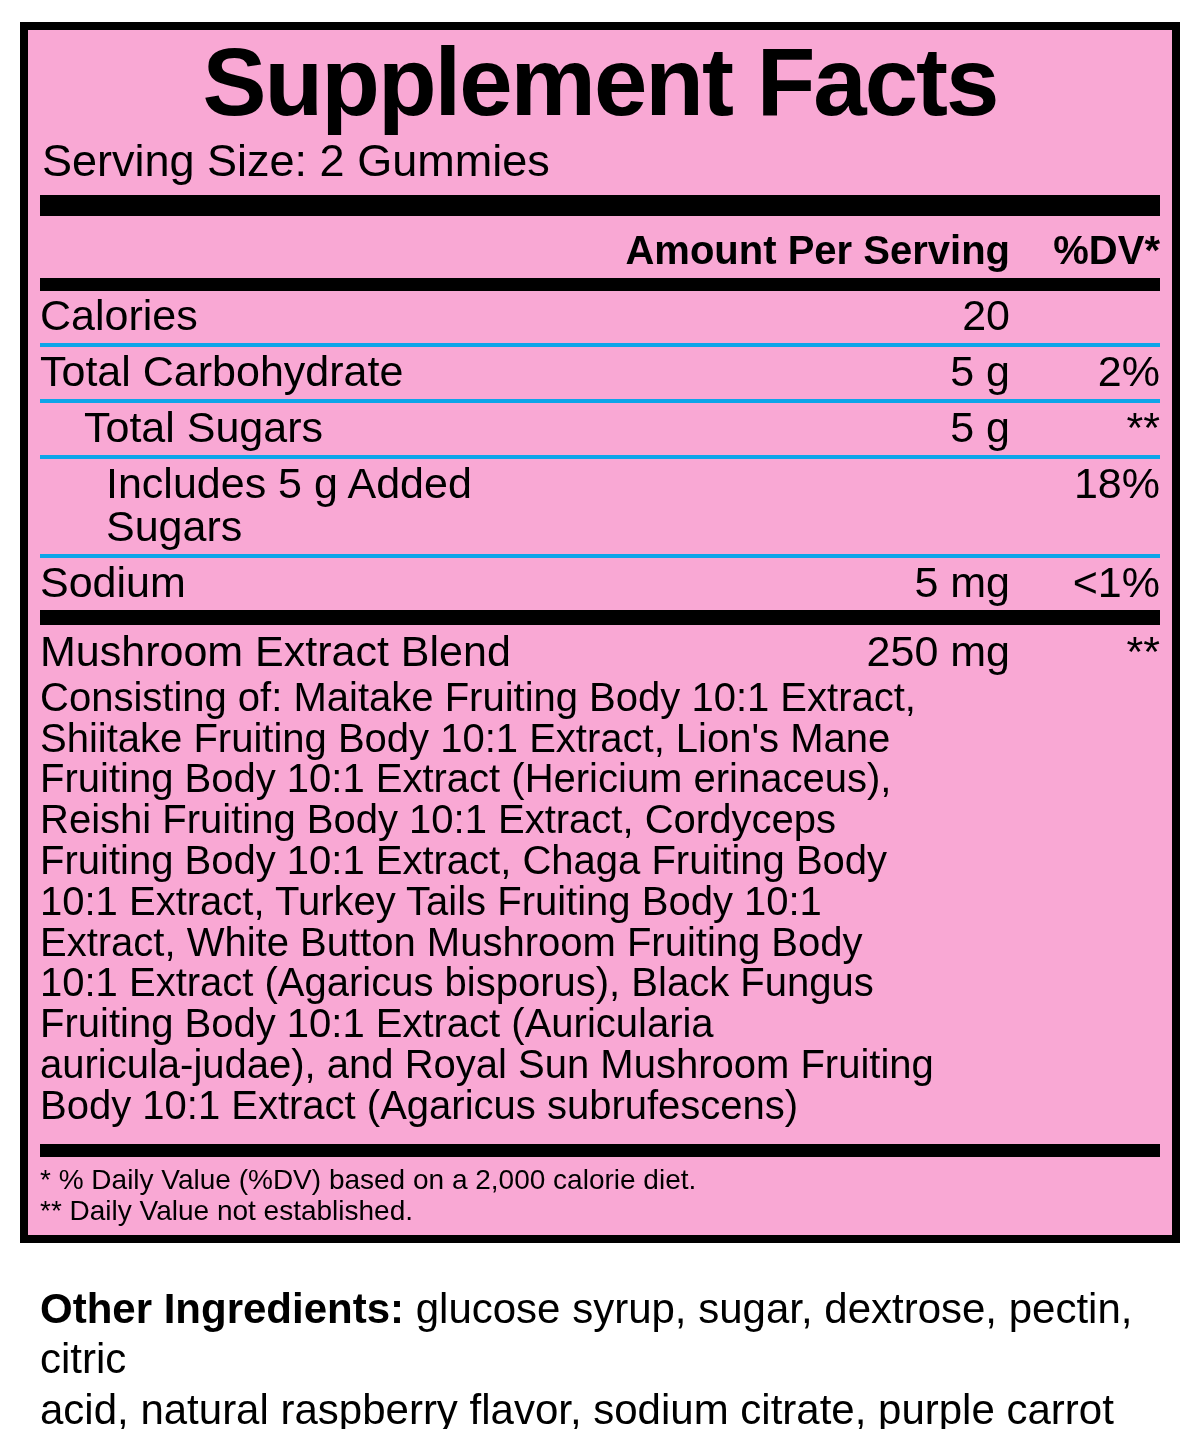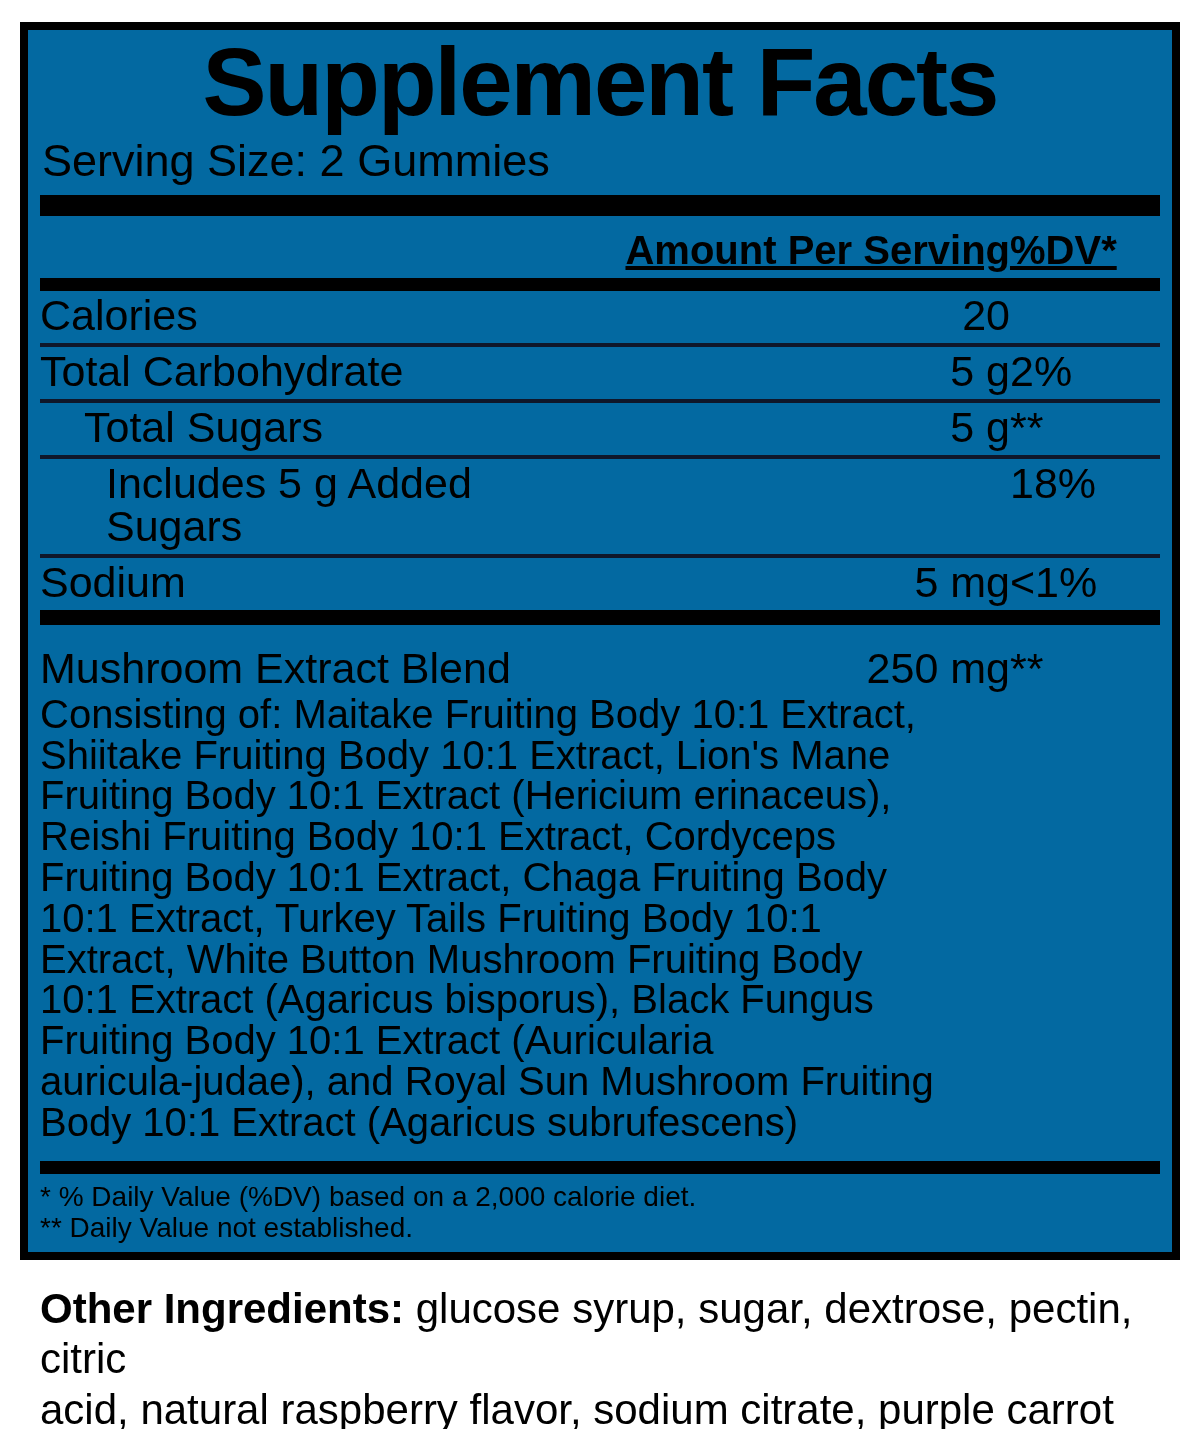--- a/index.html
+++ b/index.html
@@ -16,21 +16,21 @@
     -webkit-font-smoothing: antialiased;
   }
   .facts-box {
     position: absolute;
     left: 20px;
     top: 22px;
     width: 1160px;
     box-sizing: border-box;
     border: 8px solid #000;
     padding: 0 12px;
-    background: #0369a1;
+    background: #f9a8d4;
   }
   .title {
     margin: 4px 0 0 0;
     text-align: center;
     font-size: 96px;
     font-weight: bold;
     letter-spacing: -2px;
     line-height: 1.0;
     white-space: nowrap;
   }
@@ -42,35 +42,35 @@
   .bar { background: #000; }
   .bar-xl  { height: 21px; margin-top: 6px; }
   .bar-md  { height: 13px; }
   .bar-md2 { height: 15px; }
   .row {
     display: grid;
     grid-template-columns: 1fr 430px 150px;
     font-size: 43px;
     line-height: 1.0;
     padding: 3px 0 6px;
-    border-top: 4px solid #0f172a;
+    border-top: 4px solid #0ea5e9;
     align-items: baseline;
   }
   .row.no-line { border-top: none; }
   .header-row {
     border-top: none;
     padding: 14px 0 8px;
     font-size: 40px;
   }
   .cell.amount { text-align: right; }
-  .cell.dv { }
-  .hdr { font-weight: bold; text-decoration: underline; }
+  .cell.dv { text-align: right; }
+  .hdr { font-weight: bold; }
   .indent-1 { padding-left: 44px; }
   .indent-2 { padding-left: 66px; }
-  .blend-block { padding: 22px 0 8px; }
+  .blend-block { padding: 5px 0 8px; }
   .blend-head {
     display: grid;
     grid-template-columns: 1fr 430px 150px;
     font-size: 43px;
     line-height: 1.0;
     padding: 0 0 2px;
     align-items: baseline;
   }
   .blend-desc {
     font-size: 40px;

